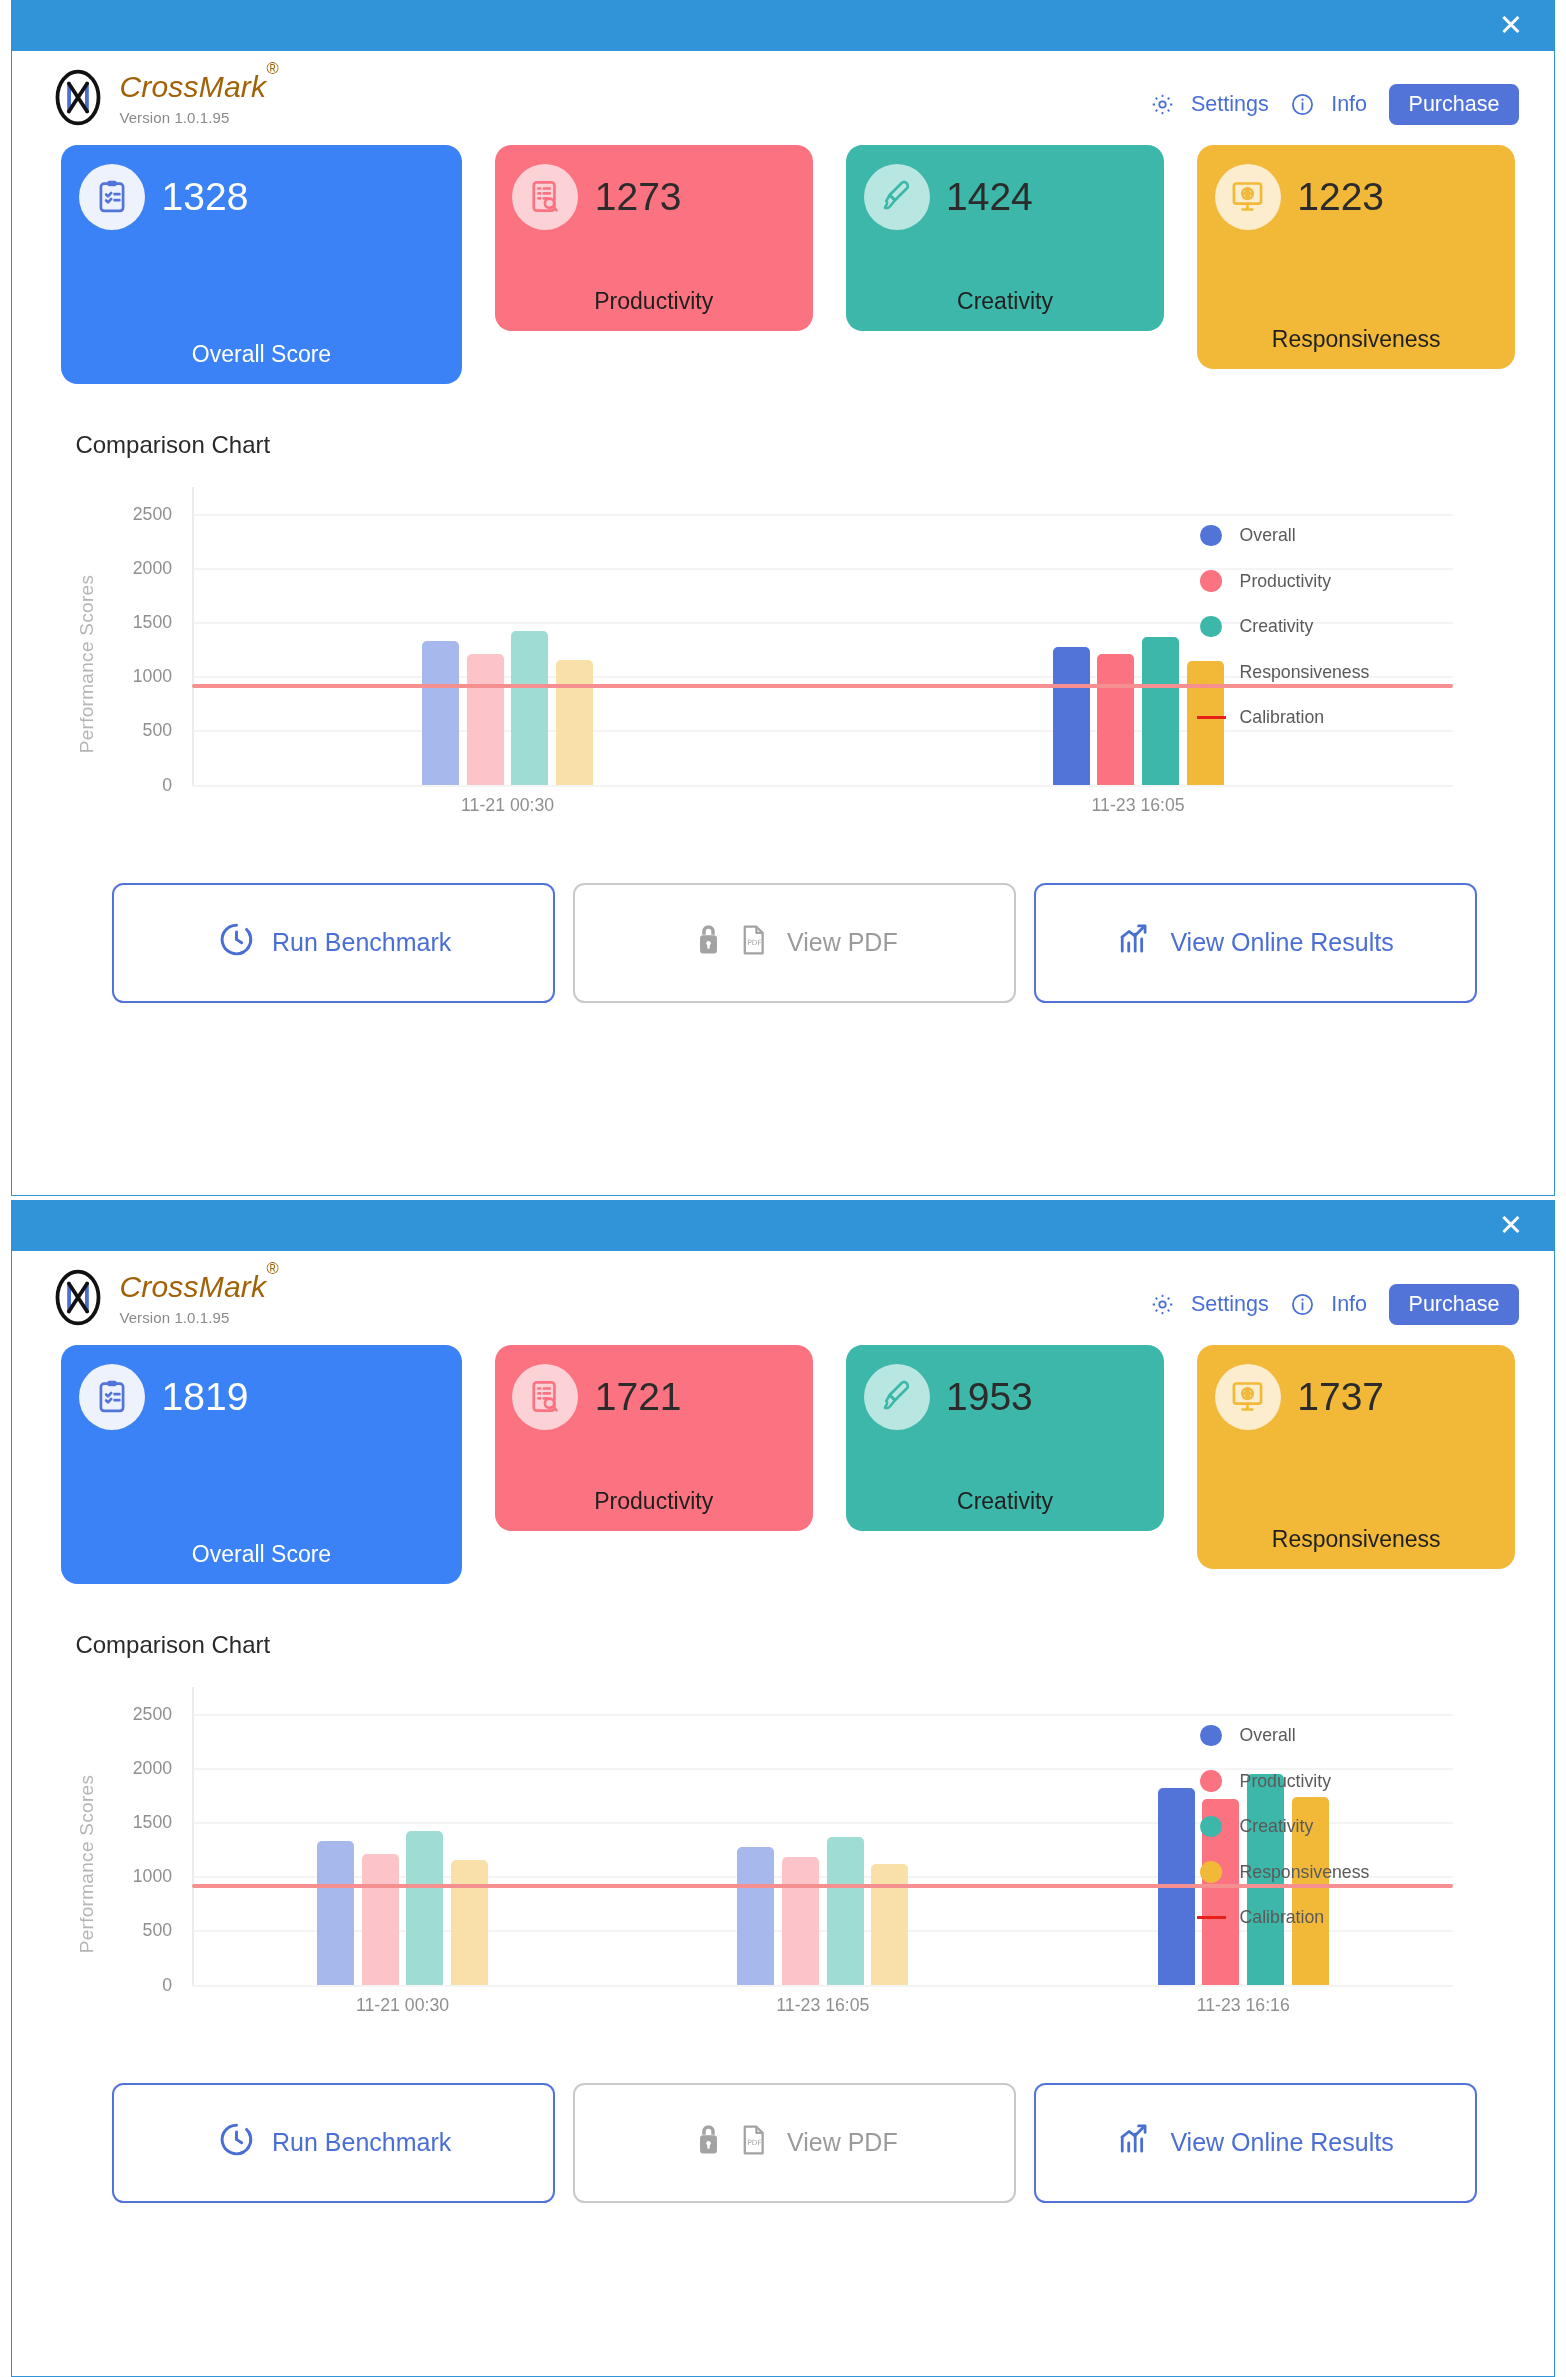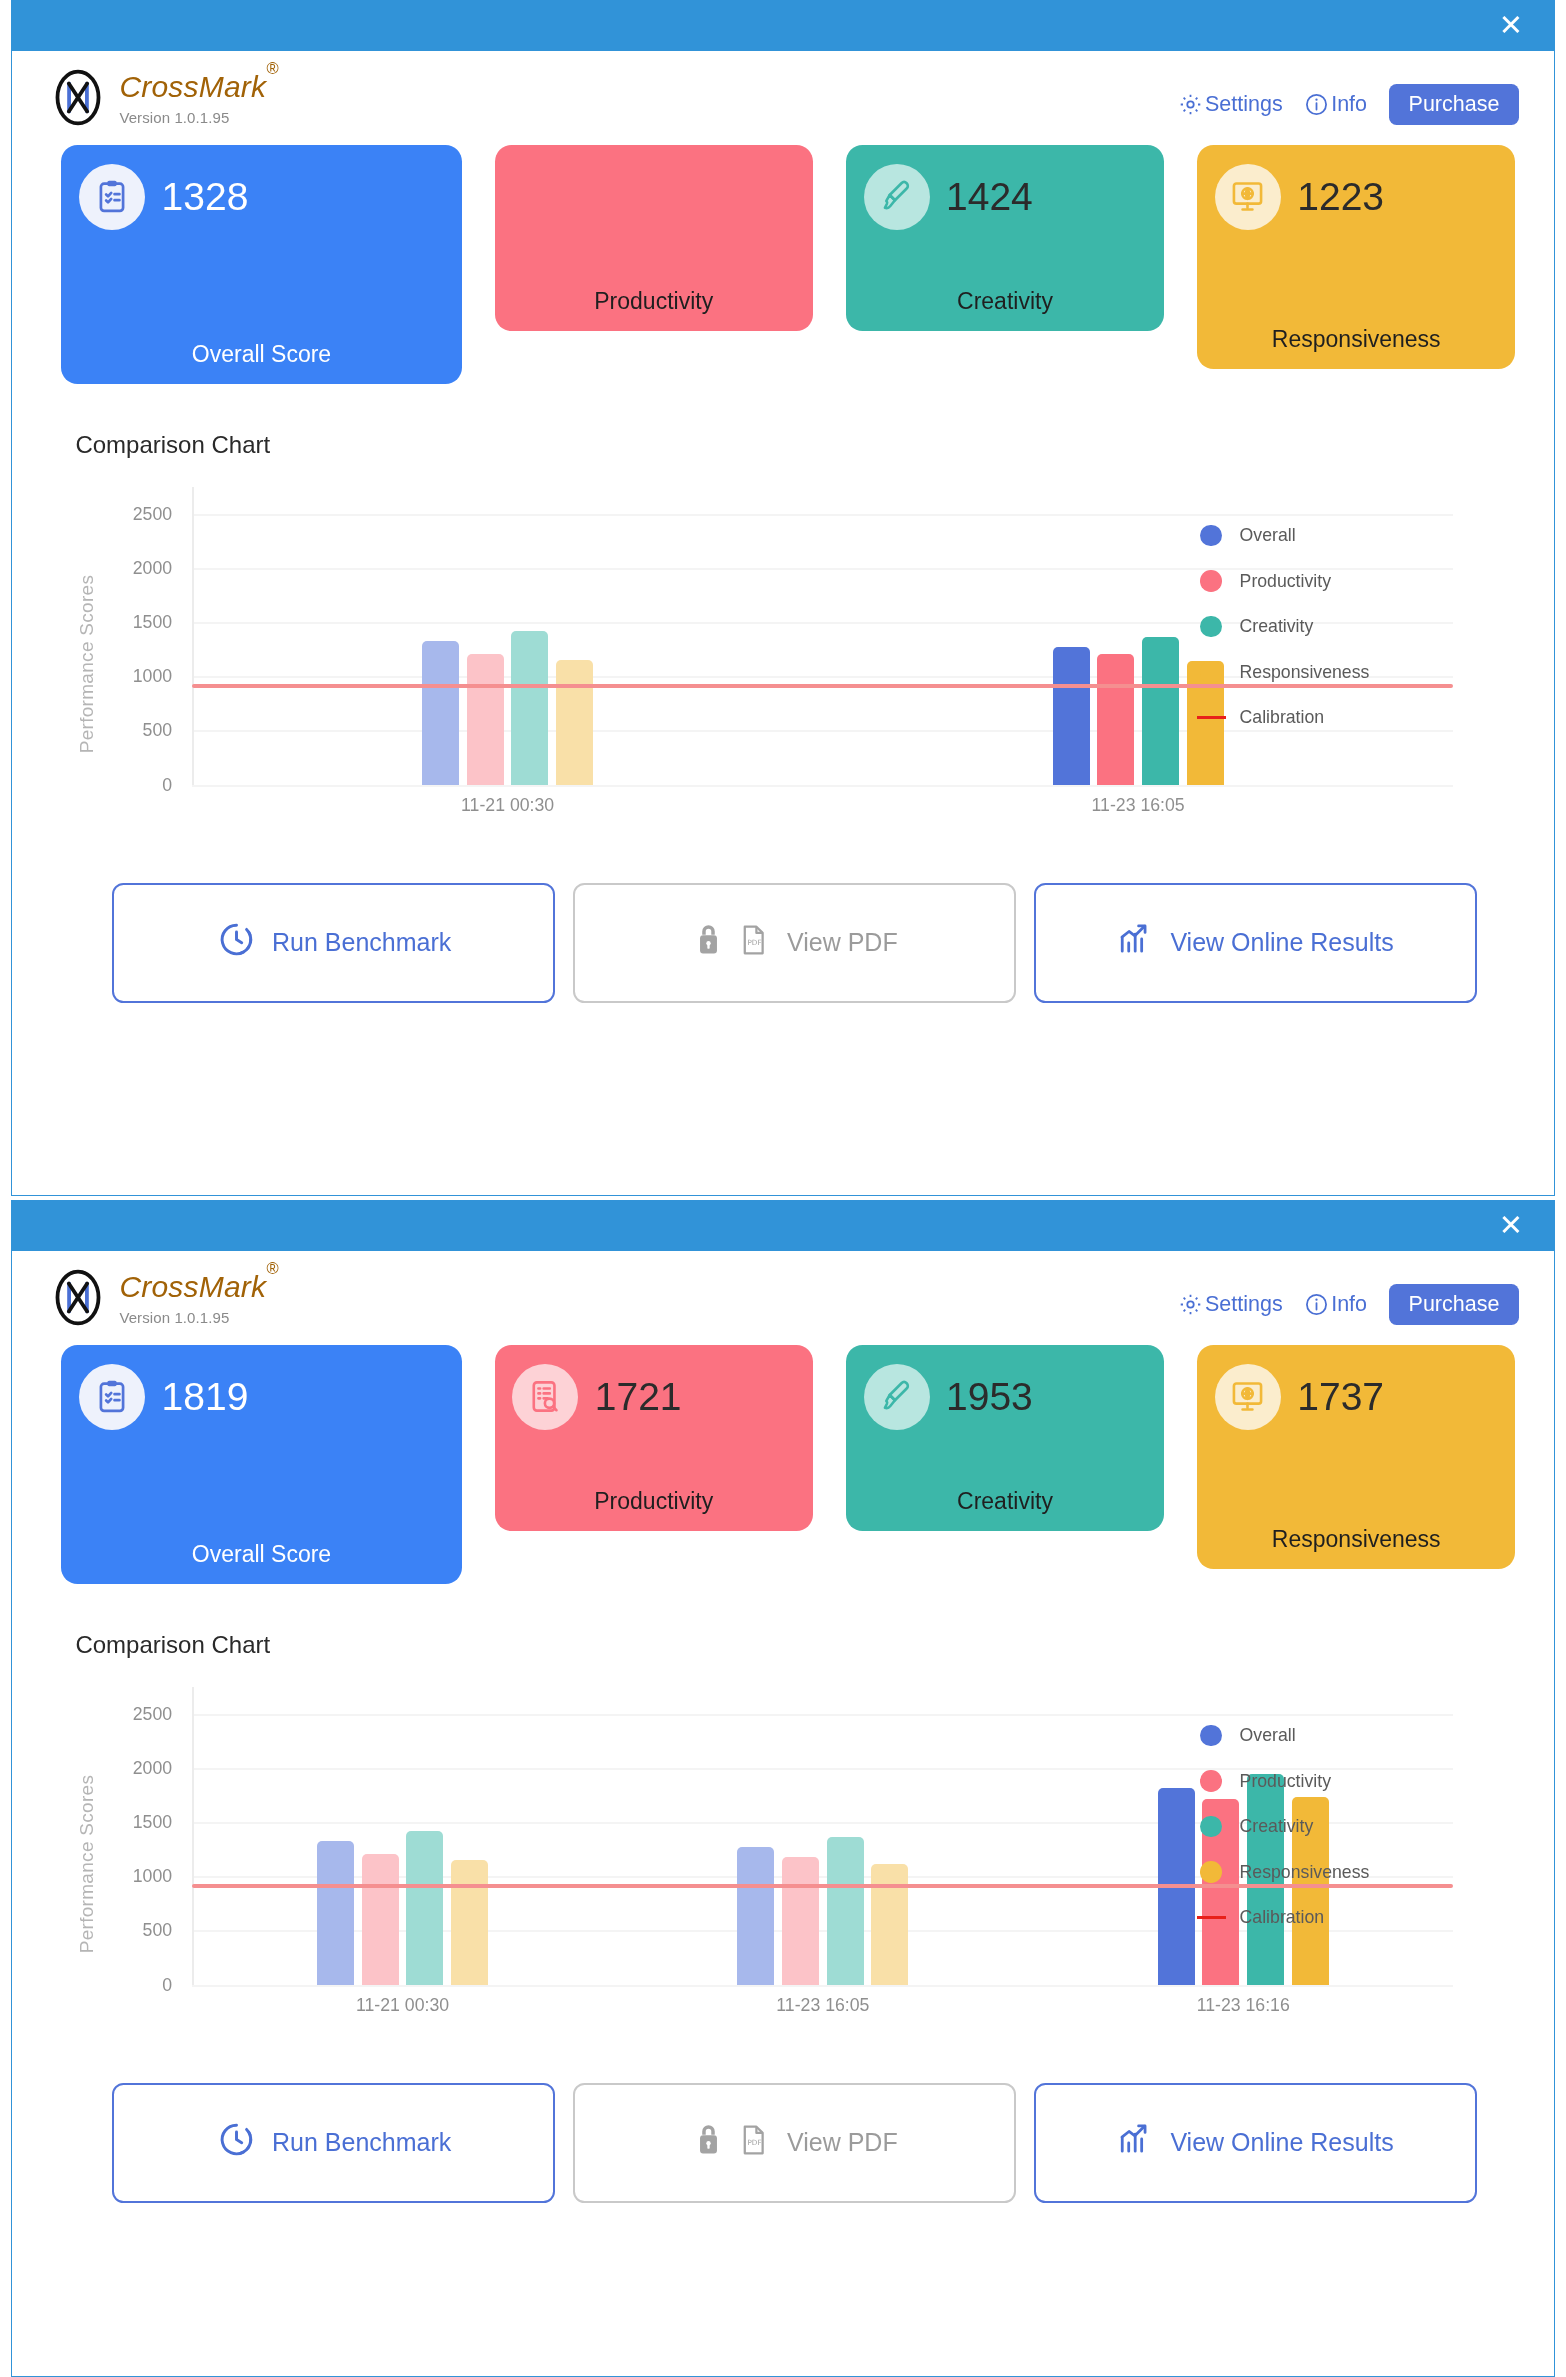--- a/index.html
+++ b/index.html
@@ -61,21 +61,21 @@
   }
   .brand-name sup { font-size: 16.5px; top: -0.75em; position: relative; }
   .brand-ver {
     font-size: 15px;
     color: #8a8a8a;
     margin-top: 6.3px;
     letter-spacing: 0.1px;
   }
   .header-actions { display: flex; align-items: center; gap: 21.5px; padding-top: 15px; }
   .hdr-link {
-    display: flex; align-items: center; gap: 2px;
+    display: flex; align-items: center; gap: 16px;
     color: #4a6fd4; font-size: 21.5px; cursor: pointer; white-space: nowrap;
   }
   .hdr-link svg { display: block; }
   .purchase-btn {
     background: #5274d9;
     color: #ffffff;
     border: none;
     border-radius: 7.6px;
     font-size: 21.5px;
     font-family: "Liberation Sans", sans-serif;
@@ -252,20 +252,31 @@
       <rect x="9" y="1.8" width="6" height="3.4" rx="1.2" fill="#5274d9" stroke="none"></rect>
       <path d="M8.3 10.4l1.2 1.2 2-2.2M8.3 14.2l1.2 1.2 2-2.2"></path>
       <path d="M13.6 10.2h3.1M13.6 14h3.1"></path>
     </svg>
               </span>
         <span class="card-score">1328</span>
       </div>
       <div class="card-label">Overall Score</div>
     </div>
           <div class="card card-prod">
+      <div class="card-top">
+        <span class="card-icon">
+                <svg viewBox="0 0 24 24" width="37" height="37" fill="none" stroke="#fb7281" stroke-width="1.7" stroke-linecap="round" stroke-linejoin="round">
+      <rect x="4.4" y="2.8" width="13.4" height="18.4" rx="2"></rect>
+      <path d="M7.4 6.8h1.1M10.8 6.8h4M7.4 10h1.1M10.8 10h4M7.4 13.2h1.1M10.8 13.2h2.6"></path>
+      <circle cx="14.6" cy="16.4" r="3"></circle>
+                  <path d="M16.8 18.6l2.3 2.3"></path>
+    </svg>
+              </span>
+        <span class="card-score">1273</span>
+      </div>
       <div class="card-label">Productivity</div>
     </div>
           <div class="card card-crea">
       <div class="card-top">
         <span class="card-icon">
                 <svg viewBox="0 0 24 24" width="37" height="37" fill="none" stroke="#3cb7a9" stroke-width="1.7" stroke-linecap="round" stroke-linejoin="round">
       <path d="M18.6 3.4c1 1 1 2.5 0 3.4l-7.6 7.6-3.4-3.4 7.6-7.6c1-1 2.4-1 3.4 0z"></path>
       <path d="M7.6 11l3.4 3.4-3 3.8c-.9 1.1-2.3 1.6-3.5 1.1l1.3-2.6c.3-.7.1-1.4-.4-1.8l2.2-3.9z"></path>
     </svg>
               </span>

